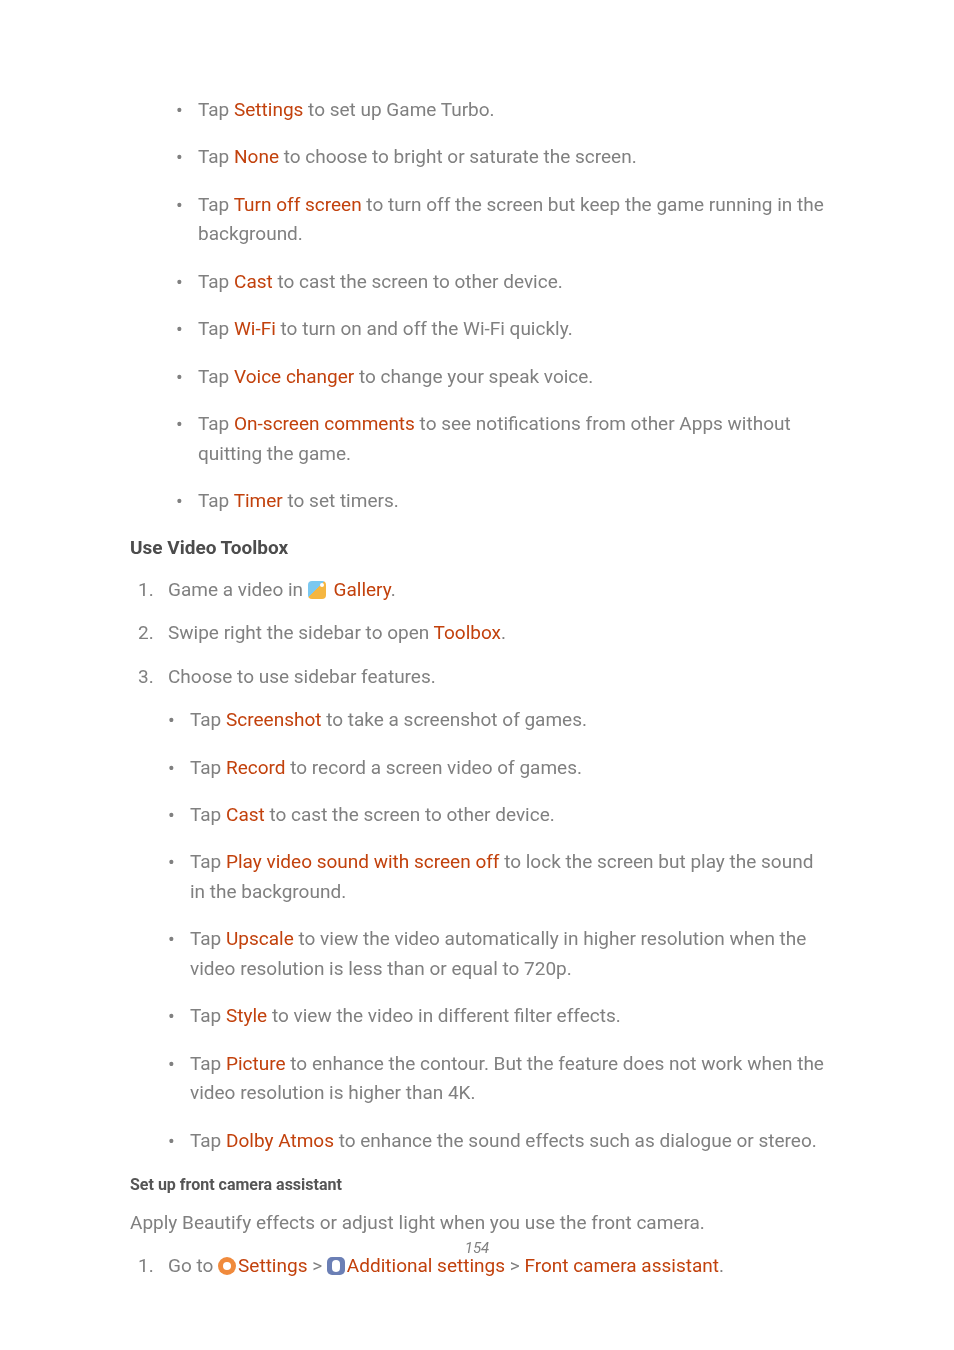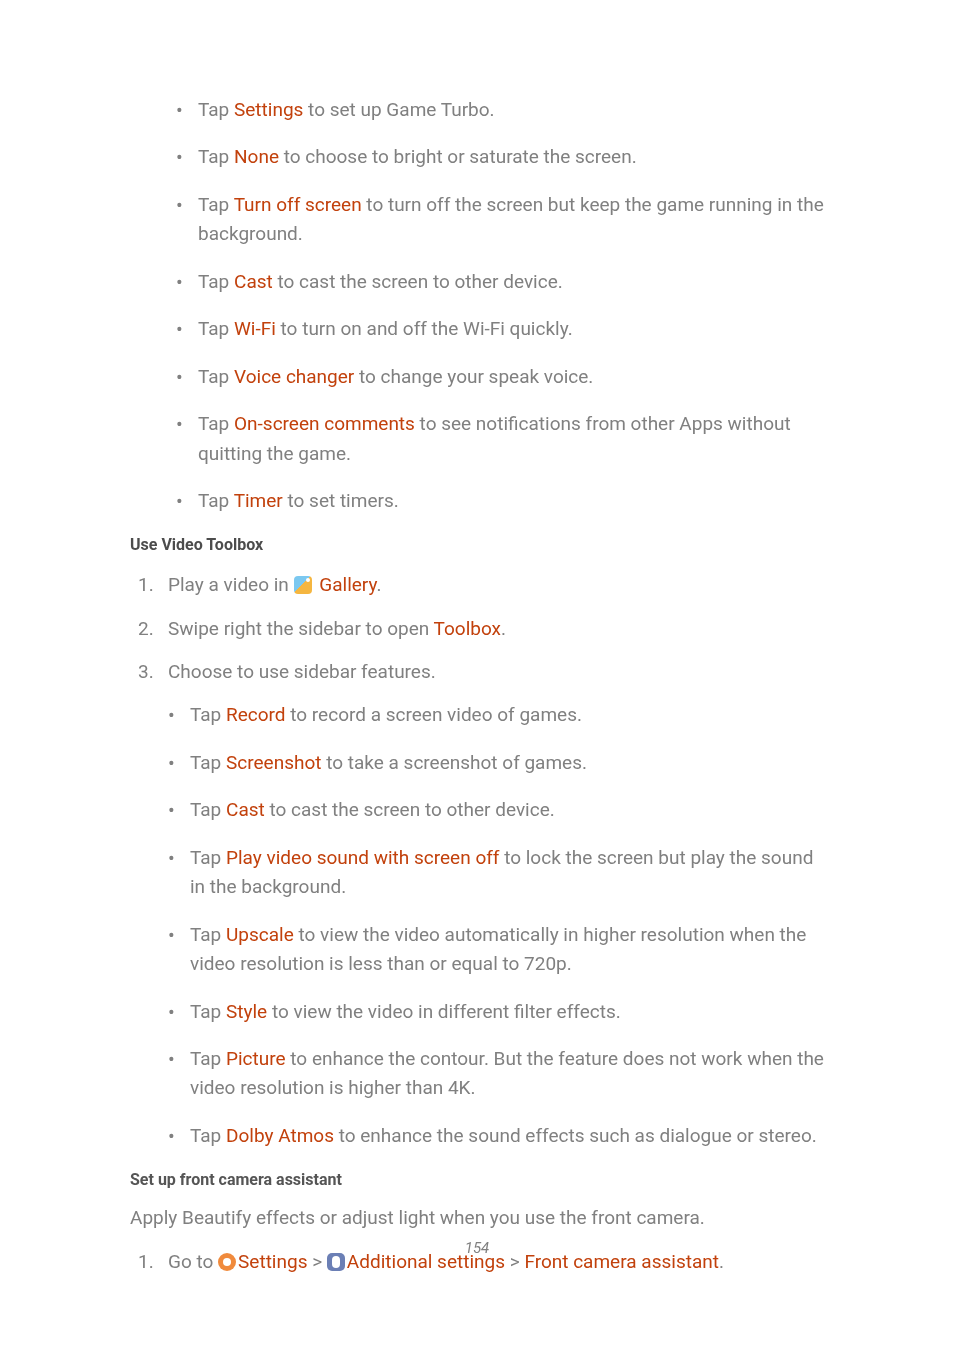--- a/index.html
+++ b/index.html
@@ -27,21 +27,21 @@
     position: absolute;
     left: 0;
     top: 0;
     color: #808080;
     font-size: 20px;
   }
   .bold { color: #c2410c; font-weight: 400; }
   .heading-bold {
     color: #4c4c4c;
     font-weight: 700;
-    font-size: 16px;
+    font-size: 19px;
     margin-top: 4px;
     margin-bottom: 12px;
   }
   ol.numbered {
     list-style: none;
     counter-reset: num;
     margin-left: 8px;
   }
   ol.numbered > li {
     counter-increment: num;
@@ -138,30 +138,30 @@
     <li><span>Tap </span><span class="bold">Wi-Fi</span><span> to turn on and off the Wi-Fi quickly.</span></li>
     <li><span>Tap </span><span class="bold">Voice changer</span><span> to change your speak voice.</span></li>
     <li><span>Tap </span><span class="bold">On-screen comments</span><span> to see notifications from other Apps without quitting the game.</span></li>
     <li><span>Tap </span><span class="bold">Timer</span><span> to set timers.</span></li>
   </ul>
 
   <div class="heading-bold">Use Video Toolbox</div>
 
   <ol class="numbered">
     <li>
-      <span>Play a video in </span><span class="icon-gallery"></span> <span class="bold">Gallery</span><span>.</span>
+      <span>Game a video in </span><span class="icon-gallery"></span> <span class="bold">Gallery</span><span>.</span>
     </li>
     <li>
       <span>Swipe right the sidebar to open </span><span class="bold">Toolbox</span><span>.</span>
     </li>
     <li>
       <span>Choose to use sidebar features.</span>
       <ul class="sub-bullets" style="margin-left:0; margin-top:14px;">
+        <li><span>Tap </span><span class="bold">Screenshot</span><span> to take a screenshot of games.</span></li>
         <li><span>Tap </span><span class="bold">Record</span><span> to record a screen video of games.</span></li>
-        <li><span>Tap </span><span class="bold">Screenshot</span><span> to take a screenshot of games.</span></li>
         <li><span>Tap </span><span class="bold">Cast</span><span> to cast the screen to other device.</span></li>
         <li><span>Tap </span><span class="bold">Play video sound with screen off</span><span> to lock the screen but play the sound in the background.</span></li>
         <li><span>Tap </span><span class="bold">Upscale</span><span> to view the video automatically in higher resolution when the video resolution is less than or equal to 720p.</span></li>
         <li><span>Tap </span><span class="bold">Style</span><span> to view the video in different filter effects.</span></li>
         <li><span>Tap </span><span class="bold">Picture</span><span> to enhance the contour. But the feature does not work when the video resolution is higher than 4K.</span></li>
         <li><span>Tap </span><span class="bold">Dolby Atmos</span><span> to enhance the sound effects such as dialogue or stereo.</span></li>
       </ul>
     </li>
   </ol>
 

